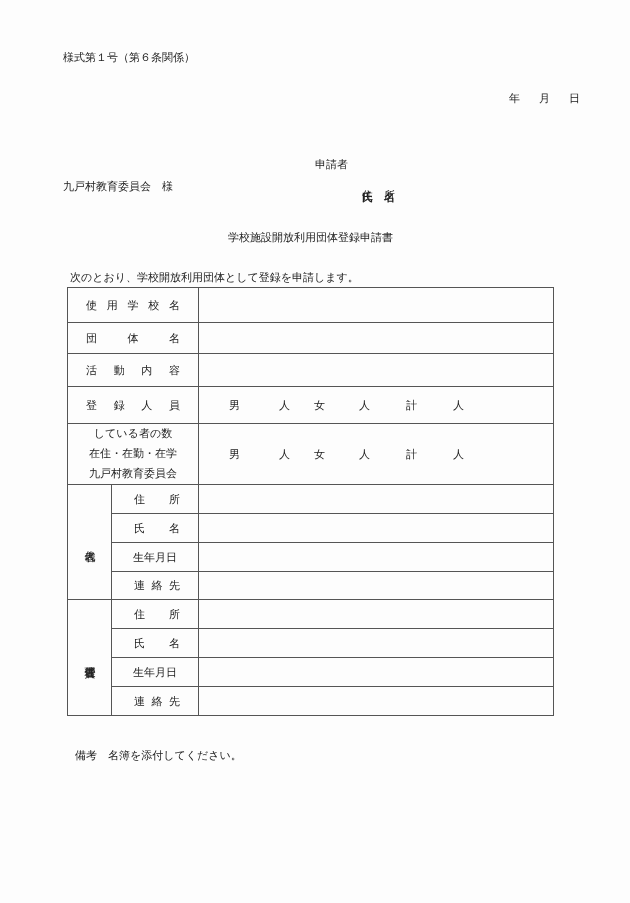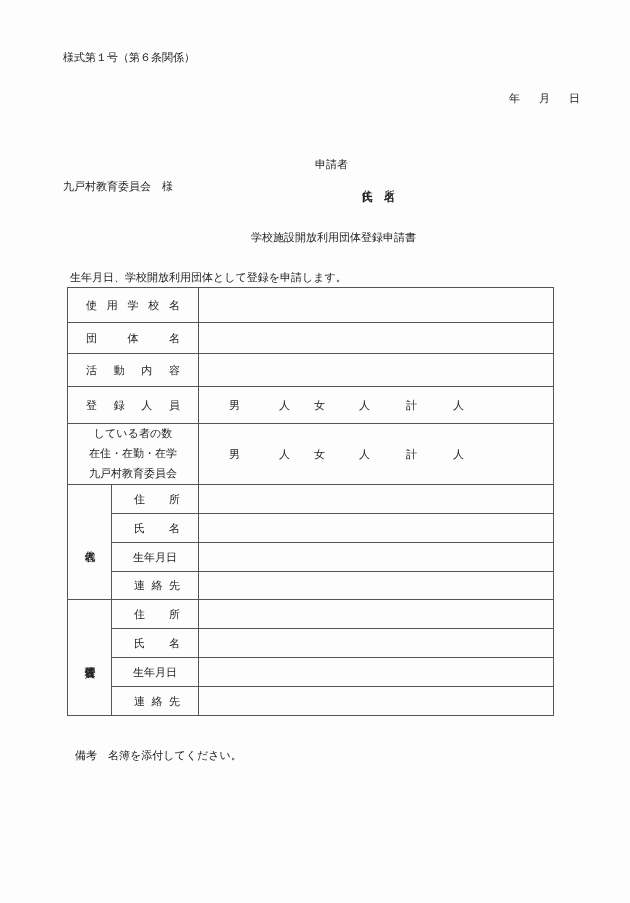--- a/index.html
+++ b/index.html
@@ -27,23 +27,23 @@
   <span style="display:inline-block;width:12px"></span>
   <span>日</span>
 </div>
 
 <div class="abs" style="left:63px;top:131px;margin-top:48px;">九戸村教育委員会　様</div>
 
 <div class="abs" style="left:315px;top:157px;">申請者</div>
 <div class="abs" style="left:362px;top:188px;">住　所</div>
 <div class="abs" style="left:362px;top:190px;font-weight:bold;">氏　名</div>
 
-<div class="abs" style="left:228px;top:230px;margin-left:23px;">学校施設開放利用団体登録申請書</div>
+<div class="abs" style="left:228px;top:230px;">学校施設開放利用団体登録申請書</div>
 
-<div class="abs" style="left:70px;top:270px;">生年月日、学校開放利用団体として登録を申請します。</div>
+<div class="abs" style="left:70px;top:270px;">次のとおり、学校開放利用団体として登録を申請します。</div>
 
 <table class="form">
   <colgroup>
       <col style="width:44px">
       <col style="width:87px">
       <col>
     </colgroup>
   <tbody>
       <tr style="height:35px">
     <td colspan="2">

